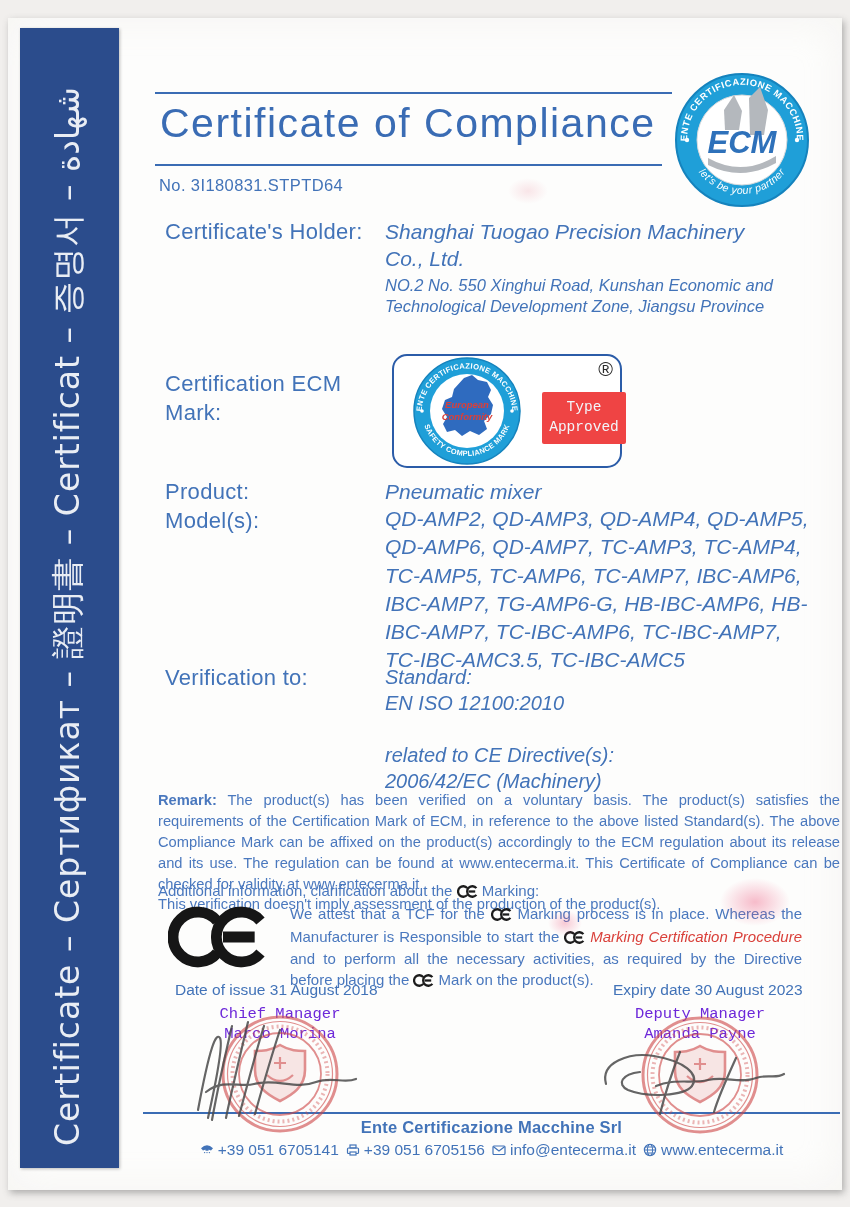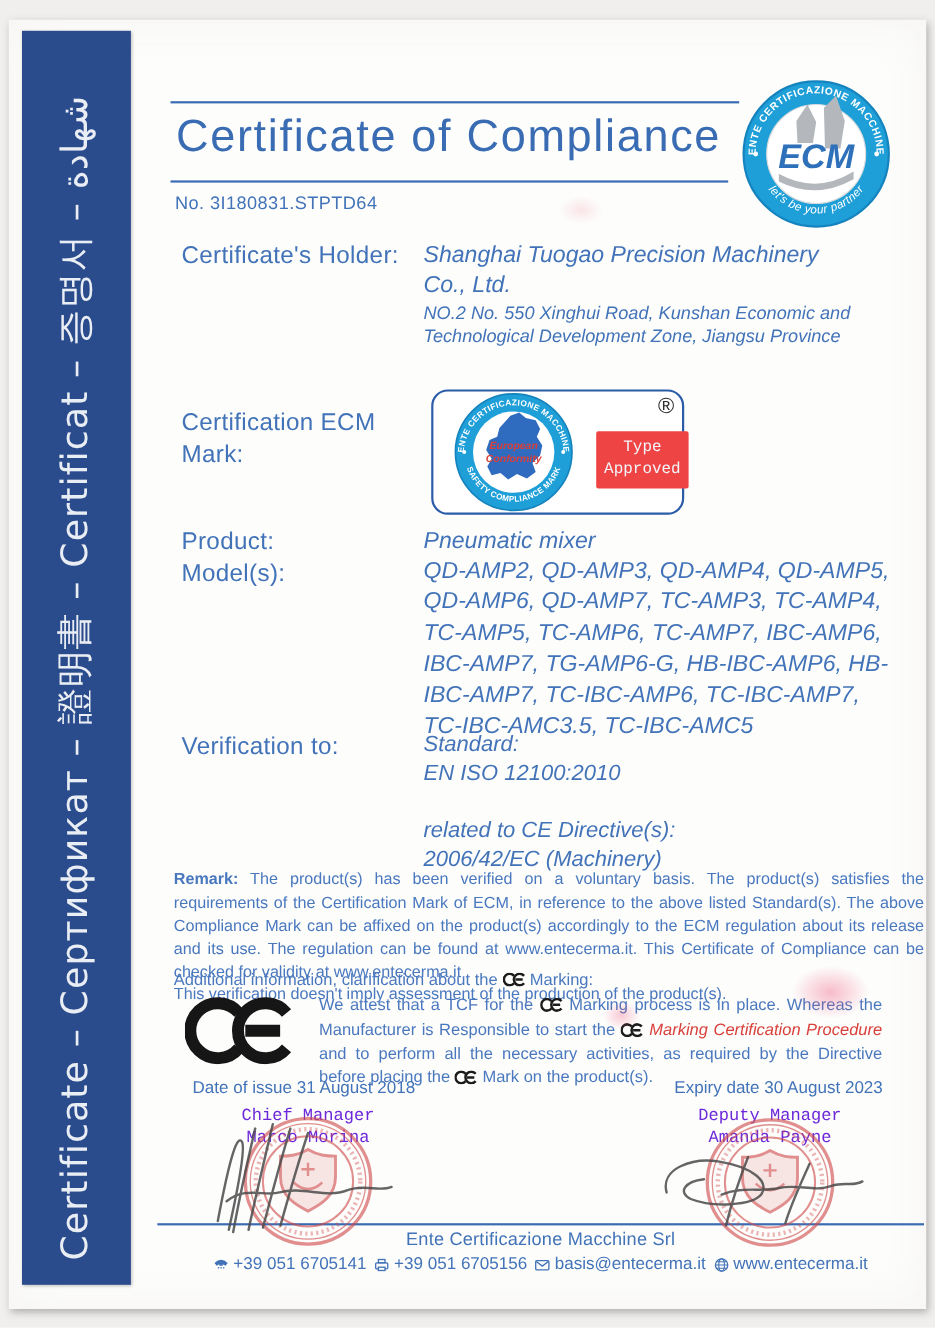--- a/index.html
+++ b/index.html
@@ -86,21 +86,21 @@
   .signer-right{left:577px;}
   .stamp{position:absolute;width:130px;height:130px;color:#cf4b4b;opacity:.62;z-index:2;}
   .stamp-left{left:207px;top:991px;}
   .stamp-right{left:627px;top:992px;}
   .sig{position:absolute;z-index:3;color:#4b4b4b;}
   .sig-left{left:176px;top:994px;width:180px;height:118px;}
   .sig-right{left:588px;top:1008px;width:196px;height:96px;}
   
   .footer-rule{position:absolute;left:135px;top:1094px;width:697px;height:1.6px;background:#3a6cb4;z-index:1;}
   .footer{position:absolute;left:135px;top:1100px;width:697px;text-align:center;color:#4273b8;z-index:1;}
-  .footer .company{font-size:16.5px;font-weight:400;letter-spacing:.2px;}
+  .footer .company{font-size:16.5px;font-weight:700;letter-spacing:.2px;}
   .footer .f-addr{font-size:15.5px;margin-top:4px;}
   .footer .contacts{font-size:15.5px;margin-top:4px;display:flex;justify-content:center;align-items:center;gap:7px;}
   .footer .contacts svg{width:14px;height:14px;color:#4273b8;}
   .contact-item{display:inline-flex;align-items:center;gap:4px;}
   
   .smudge{position:absolute;border-radius:50%;pointer-events:none;z-index:1;}
   .smudge1{left:712px;top:860px;width:70px;height:48px;background:radial-gradient(closest-side,rgba(236,80,120,.38),rgba(236,80,120,0));}
   .smudge2{left:540px;top:892px;width:34px;height:26px;background:radial-gradient(closest-side,rgba(236,80,120,.30),rgba(236,80,120,0));}
   .smudge3{left:500px;top:160px;width:40px;height:26px;background:radial-gradient(closest-side,rgba(230,120,140,.18),rgba(230,120,140,0));}
 </style>
@@ -310,21 +310,21 @@
             <rect x="4" y="2" width="6" height="3" fill="none" stroke="currentColor" stroke-width="1.2"></rect>
             <rect x="4" y="9" width="6" height="3" fill="#fff" stroke="currentColor" stroke-width="1.2"></rect>
           </svg>
         <span>+39 051 6705156</span>
       </span>
       <span class="contact-item">
         <svg viewBox="0 0 14 14">
             <rect x="1" y="3" width="12" height="8.5" rx="1" fill="none" stroke="currentColor" stroke-width="1.2"></rect>
             <path d="M1.5 3.8 L7 8 L12.5 3.8" fill="none" stroke="currentColor" stroke-width="1.2"></path>
           </svg>
-        <span>basis@entecerma.it</span>
+        <span>info@entecerma.it</span>
       </span>
       <span class="contact-item">
         <svg viewBox="0 0 14 14">
             <circle cx="7" cy="7" r="5.6" fill="none" stroke="currentColor" stroke-width="1.2"></circle>
             <ellipse cx="7" cy="7" rx="2.6" ry="5.6" fill="none" stroke="currentColor" stroke-width="1"></ellipse>
             <path d="M1.4 7 h11.2 M2.2 4 h9.6 M2.2 10 h9.6" stroke="currentColor" stroke-width="1" fill="none"></path>
           </svg>
         <span>www.entecerma.it</span>
       </span>
     </div>

